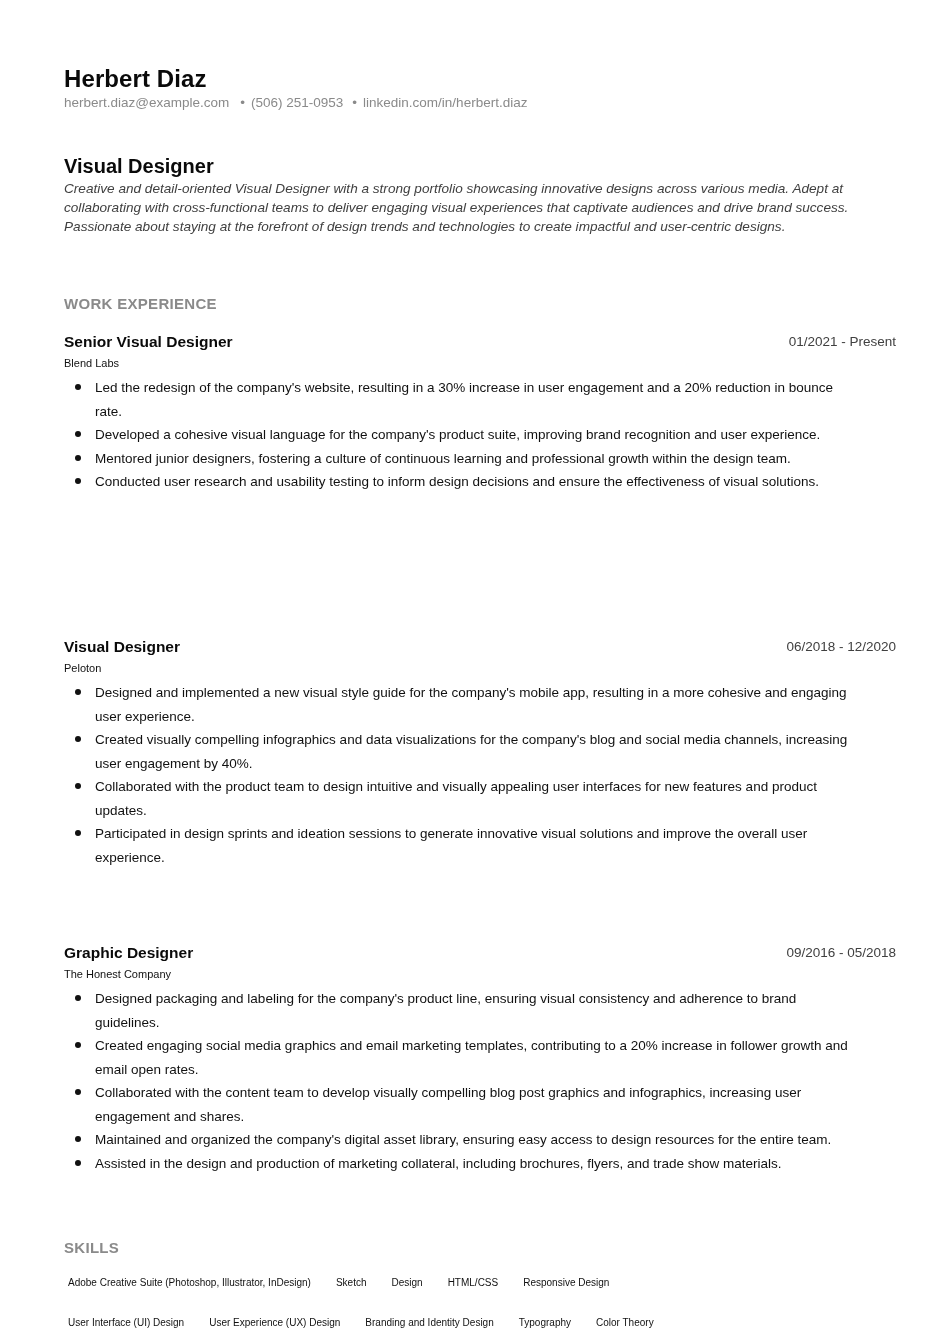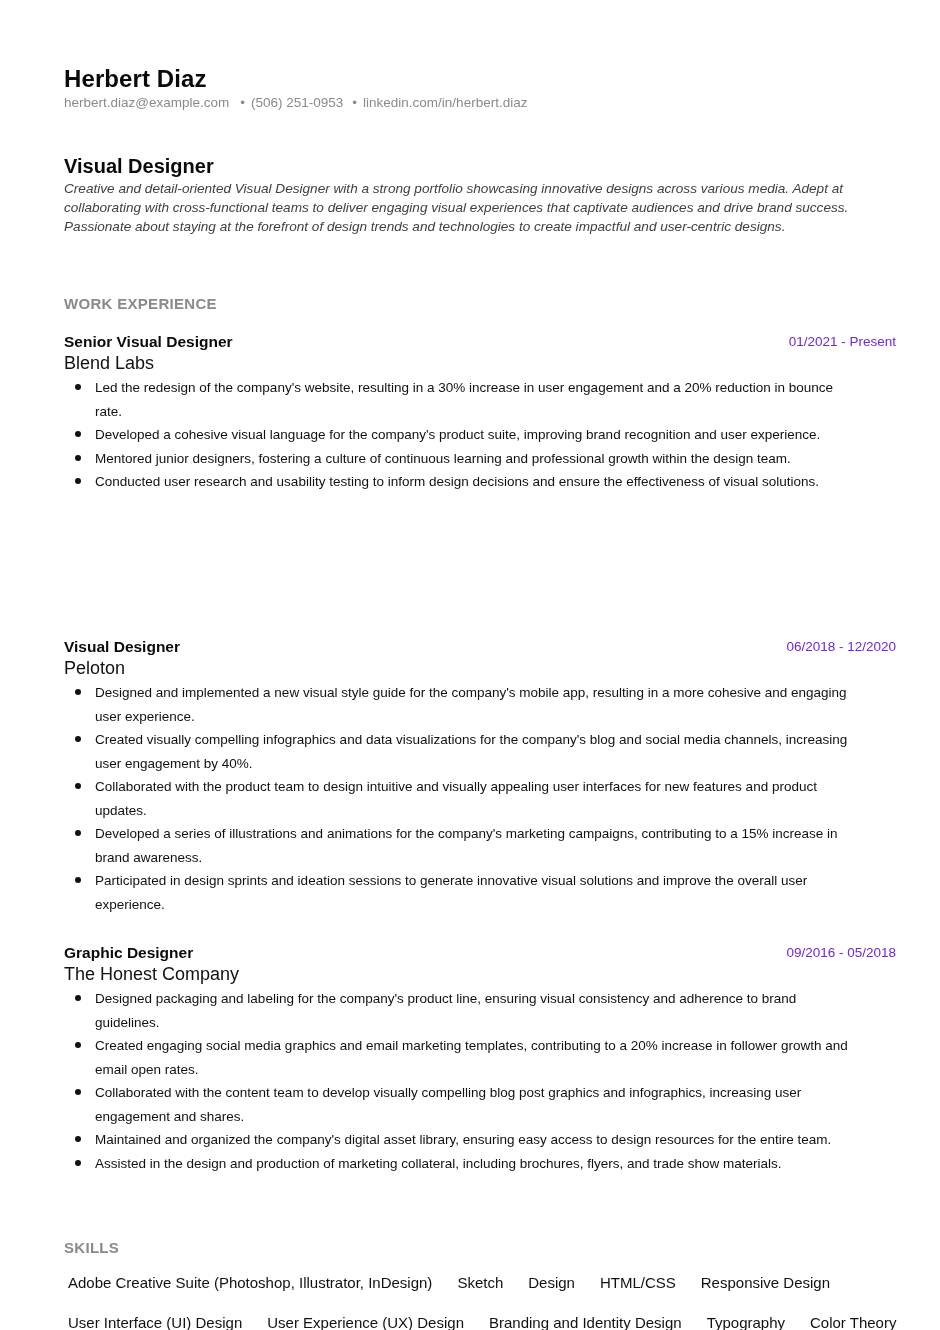--- a/index.html
+++ b/index.html
@@ -95,25 +95,25 @@
       font-weight: bold;
       color: #0a0a0a;
       line-height: 22px;
       margin: 0;
     }
     .job-dates {
       position: absolute;
       right: 0;
       top: 1px;
       font-size: 13.5px;
-      color: #6d28d9;
+      color: #404040;
       line-height: 20px;
     }
     .company {
-      font-size: 18px;
+      font-size: 11px;
       color: #111111;
       line-height: 20px;
       margin-top: 0px;
     }
     .bullets {
       list-style: none;
       margin: 3px 0 0 0;
       padding: 0;
     }
     .bullets li {
@@ -140,21 +140,21 @@
       width: 840px;
     }
     .skill-row {
       display: flex;
       flex-wrap: nowrap;
       gap: 0;
       height: 40px;
       align-items: center;
     }
     .skill {
-      font-size: 15px;
+      font-size: 10px;
       color: #111111;
       line-height: 20px;
       padding: 4px 4px;
       margin-right: 17px;
       white-space: nowrap;
     }
   </style>
 </head>
 <body>
 
@@ -188,21 +188,20 @@
   <div class="job" style="top:636px;">
     <div class="job-head">
       <h3 class="job-title">Visual Designer</h3>
       <span class="job-dates">06/2018 - 12/2020</span>
     </div>
     <div class="company">Peloton</div>
     <ul class="bullets">
       <li><span class="dot"></span><span>Designed and implemented a new visual style guide for the company's mobile app, resulting in a more cohesive and engaging user experience.</span></li>
       <li><span class="dot"></span><span>Created visually compelling infographics and data visualizations for the company's blog and social media channels, increasing user engagement by 40%.</span></li>
       <li><span class="dot"></span><span>Collaborated with the product team to design intuitive and visually appealing user interfaces for new features and product updates.</span></li>
-      <li><span class="dot"></span><span>Developed a series of illustrations and animations for the company's marketing campaigns, contributing to a 15% increase in brand awareness.</span></li>
       <li><span class="dot"></span><span>Participated in design sprints and ideation sessions to generate innovative visual solutions and improve the overall user experience.</span></li>
     </ul>
   </div>
 
   <div class="job" style="top:942px;">
     <div class="job-head">
       <h3 class="job-title">Graphic Designer</h3>
       <span class="job-dates">09/2016 - 05/2018</span>
     </div>
     <div class="company">The Honest Company</div>

